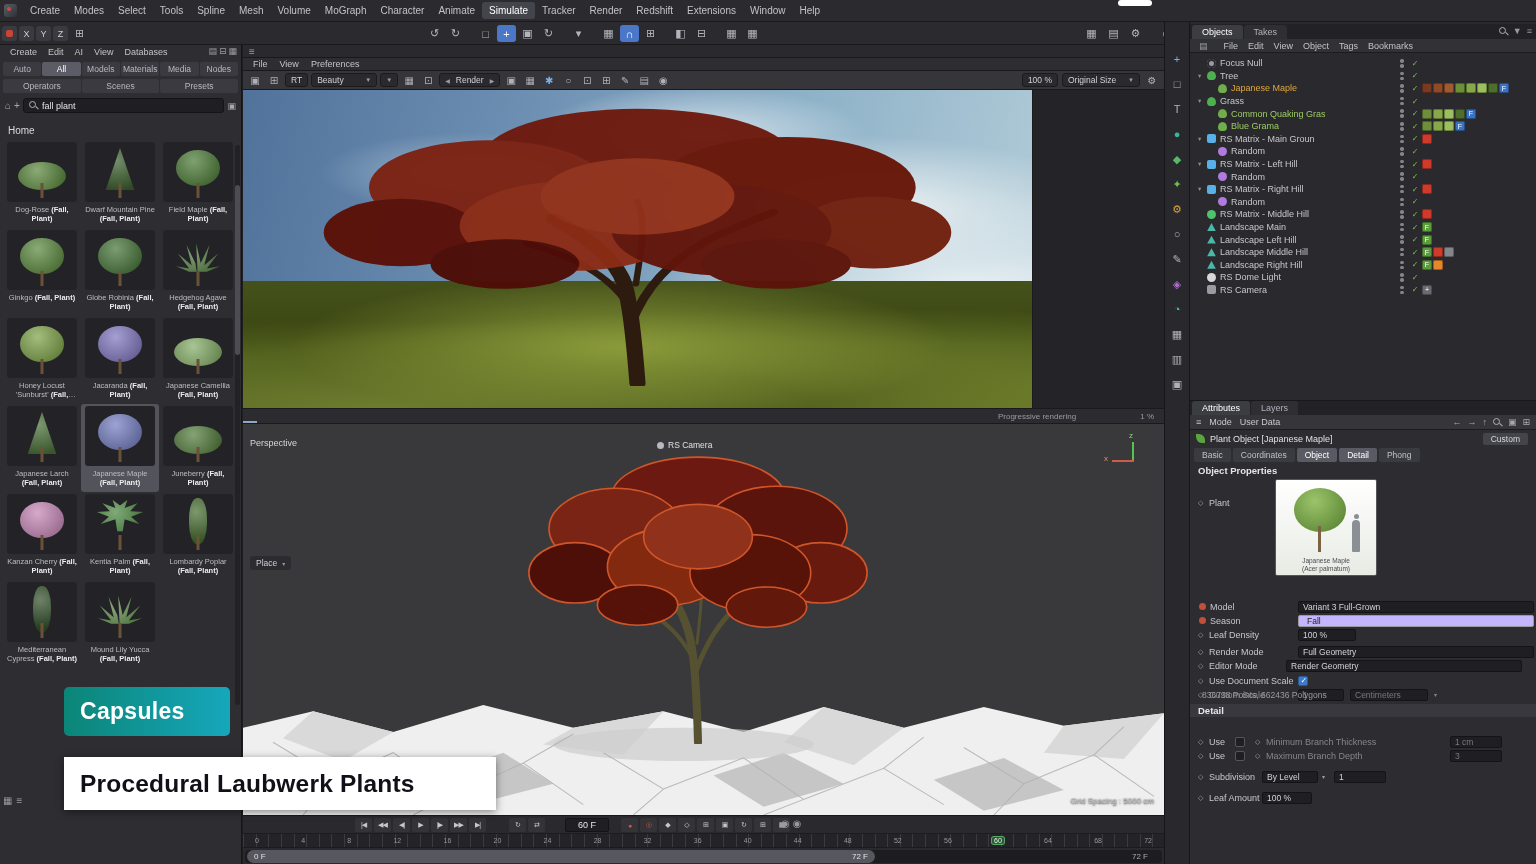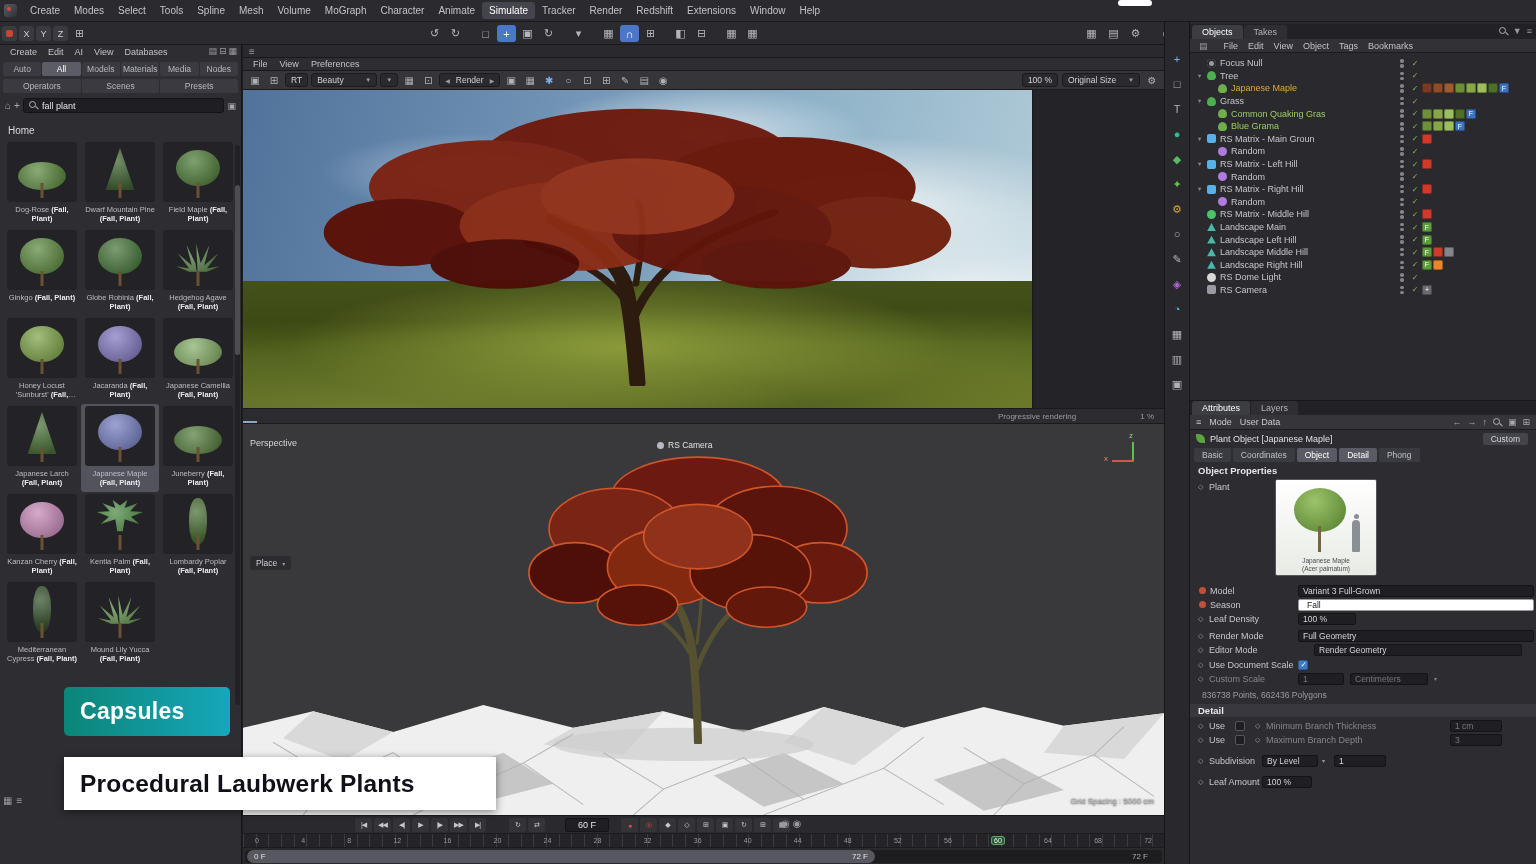--- a/index.html
+++ b/index.html
@@ -177,28 +177,28 @@
             align-items:center;gap:8px;padding-left:6px;font-size:9px;color:#c8c8ce;border-bottom:1px solid #1c1c1e;}
   .mode-icons{margin-left:auto;display:flex;gap:6px;padding-right:6px;color:#a8a8b0;font-size:9px;align-items:center;}
   .title-row{position:absolute;left:0;top:30px;width:346px;height:15px;display:flex;align-items:center;gap:5px;
              padding-left:6px;font-size:9px;color:#e0e0e4;}
   .leaf{width:9px;height:9px;background:#5aa53e;border-radius:0 70% 0 70%;flex:none;}
   .custom-btn{margin-left:auto;margin-right:8px;background:#44444b;border-radius:2px;padding:1px 8px;font-size:8.5px;color:#d6d6da;}
   .attr-tabs2{position:absolute;left:4px;top:47px;display:flex;gap:2px;}
   .atab{background:#3a3a41;border-radius:2px;padding:2px 8px;font-size:8.5px;color:#c0c0c6;}
   .atab.active{background:#5a5a64;color:#fff;}
   .asection{position:absolute;left:8px;font-size:9.5px;color:#e4e4e8;font-weight:bold;}
-  .arow{position:absolute;left:8px;width:330px;height:13px;display:flex;align-items:center;font-size:9px;color:#c6c6cc;}
+  .arow{position:absolute;left:8px;width:330px;height:13px;display:flex;align-items:center;font-size:9px;color:#c6c6cc;margin-top:16px;}
   .dia{color:#98989e;font-size:7px;width:11px;flex:none;}
   .keydot{width:7px;height:7px;border-radius:50%;background:#c0503c;margin:0 4px 0 1px;flex:none;}
   .alabel{width:78px;flex:none;}
   .alabel.dim,.dim{color:#84848a;}
   .aw{background:#1f1f23;border:1px solid #141416;border-radius:2px;height:12px;line-height:10px;
       padding:0 4px;color:#d2d2d8;font-size:8.5px;}
-  .aw.light{background:#ffffff;color:#222;border-color:#9a9aa0;padding-left:8px;}
+  .aw.light{background:#c4b5fd;color:#222;border-color:#9a9aa0;padding-left:8px;}
   .aw.disabled{color:#77777d;}
   .cb{width:10px;height:10px;border:1px solid #55555c;background:#1f1f23;border-radius:2px;flex:none;}
   .cb.checked{background:#3d7bc8;border-color:#2d5b96;position:relative;}
   .cb.checked::after{content:"✓";position:absolute;left:1.5px;top:-1px;font-size:8px;color:#fff;}
   .preview{position:absolute;left:85px;top:78px;width:102px;height:97px;border-radius:2px;overflow:hidden;
            background:linear-gradient(#ffffff,#e8ebe4);border:1px solid #55555c;}
   .pv-canopy{position:absolute;left:18px;top:8px;width:52px;height:44px;border-radius:50%;
              background:radial-gradient(circle at 40% 30%,#9cc46a,#5f8a38 80%);}
   .pv-trunk{position:absolute;left:42px;top:46px;width:3px;height:26px;background:#7a6242;}
   .pv-person{position:absolute;left:76px;top:40px;width:8px;height:32px;background:#8a8f96;
@@ -1101,21 +1101,21 @@
         <span class="aw" style="position:absolute;left:100px;width:58px">100 %</span>
       </div>
       <div class="arow" style="top:228px">
         <span class="dia">◇</span>
         <span class="alabel">Render Mode</span>
         <span class="aw" style="position:absolute;left:100px;width:236px">Full Geometry</span>
       </div>
       <div class="arow" style="top:242px">
         <span class="dia">◇</span>
         <span class="alabel">Editor Mode</span>
-        <span class="aw" style="position:absolute;left:116px;width:208px">Render Geometry</span>
+        <span class="aw" style="position:absolute;left:88px;width:236px">Render Geometry</span>
       </div>
       <div class="arow" style="top:257px">
         <span class="dia">◇</span>
         <span class="alabel" style="width:96px">Use Document Scale</span>
         <span class="cb checked" style="position:absolute;left:100px"></span>
       </div>
       <div class="arow" style="top:271px">
         <span class="dia">◇</span>
         <span class="alabel dim">Custom Scale</span>
         <span class="aw disabled" style="position:absolute;left:100px;width:46px">1</span>

